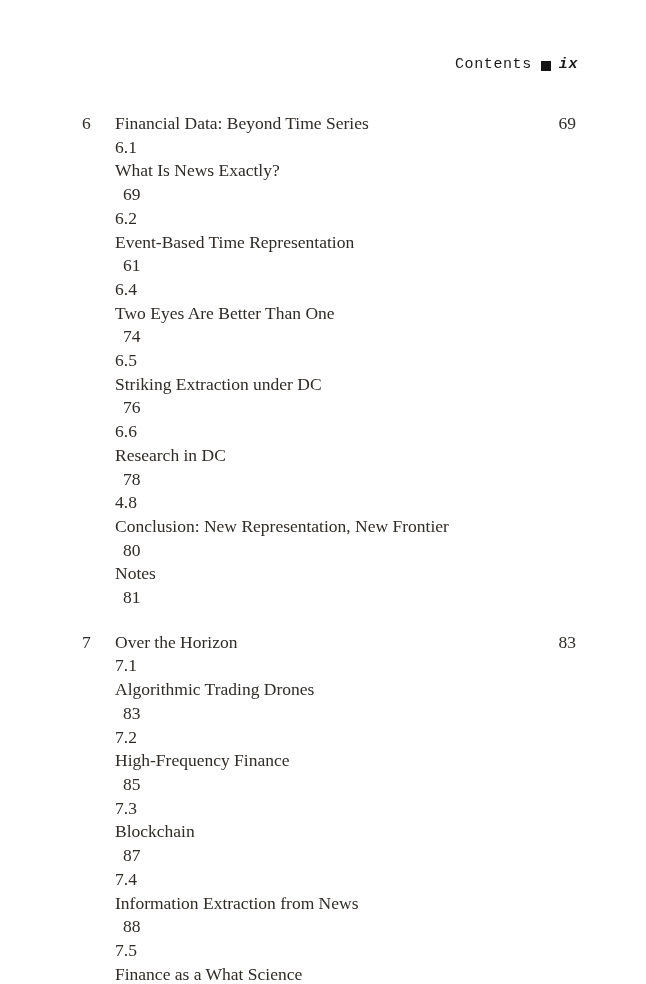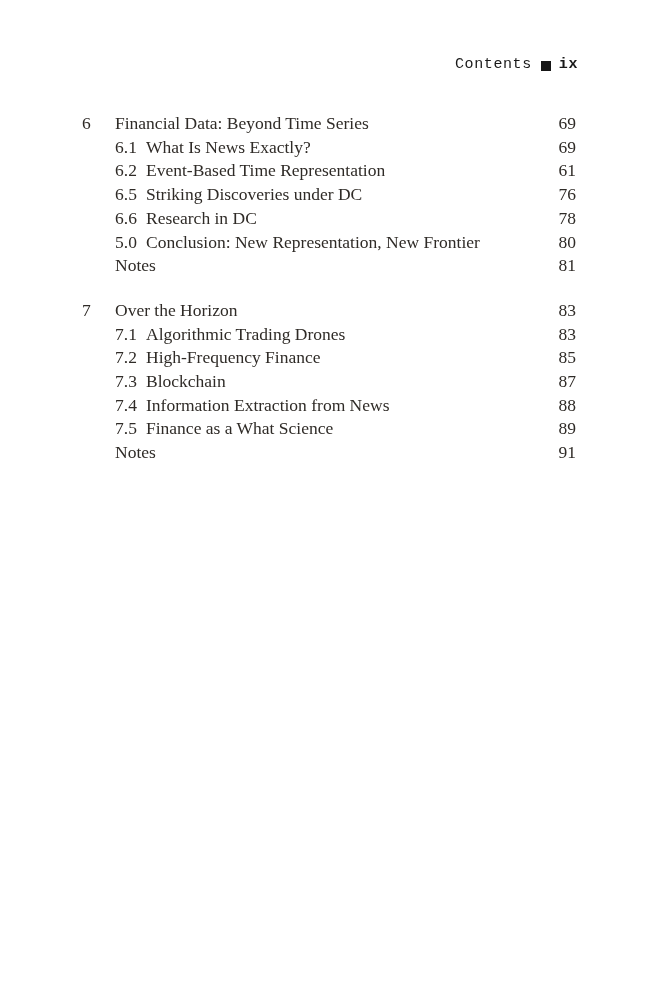--- a/index.html
+++ b/index.html
@@ -23,20 +23,21 @@
     font-family: "Liberation Mono", monospace;
     font-size: 15px;
     letter-spacing: 0.6px;
     color: #191919;
     white-space: nowrap;
     display: flex;
     align-items: baseline;
   }
   .running-head .folio {
     font-weight: bold;
+    font-style: italic;
   }
   .sq {
     display: inline-block;
     width: 10px;
     height: 10px;
     background: #161616;
     margin: 0 8px 0 9px;
     align-self: center;
     position: relative;
     top: 1px;
@@ -58,20 +59,21 @@
     white-space: nowrap;
   }
   .row .num {
     flex: none;
   }
   .chapter-row .num {
     width: 33px;
   }
   .sub-row {
     padding-left: 33px;
+    flex-direction: column;
   }
   .sub-row .num {
     width: 31px;
   }
   .row .title {
     flex: 1 1 auto;
     overflow: hidden;
   }
   .row .pagenum {
     flex: none;
@@ -98,31 +100,36 @@
           <span class="num">6.1</span>
           <span class="title">What Is News Exactly?</span>
           <span class="pagenum">69</span>
         </div>
         <div class="row sub-row">
           <span class="num">6.2</span>
           <span class="title">Event-Based Time Representation</span>
           <span class="pagenum">61</span>
         </div>
         <div class="row sub-row">
+          <span class="num">6.4</span>
+          <span class="title">Two Eyes Are Better Than One</span>
+          <span class="pagenum">74</span>
+        </div>
+        <div class="row sub-row">
           <span class="num">6.5</span>
-          <span class="title">Striking Discoveries under DC</span>
+          <span class="title">Striking Extraction under DC</span>
           <span class="pagenum">76</span>
         </div>
         <div class="row sub-row">
           <span class="num">6.6</span>
           <span class="title">Research in DC</span>
           <span class="pagenum">78</span>
         </div>
         <div class="row sub-row">
-          <span class="num">5.0</span>
+          <span class="num">4.8</span>
           <span class="title">Conclusion: New Representation, New Frontier</span>
           <span class="pagenum">80</span>
         </div>
         <div class="row sub-row">
           <span class="title">Notes</span>
           <span class="pagenum">81</span>
         </div>
       </section>
       <section class="toc-section">
         <div class="row chapter-row">

